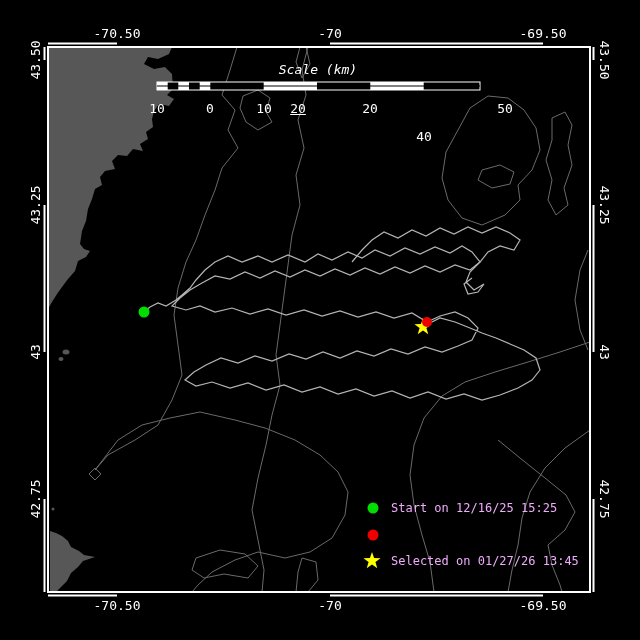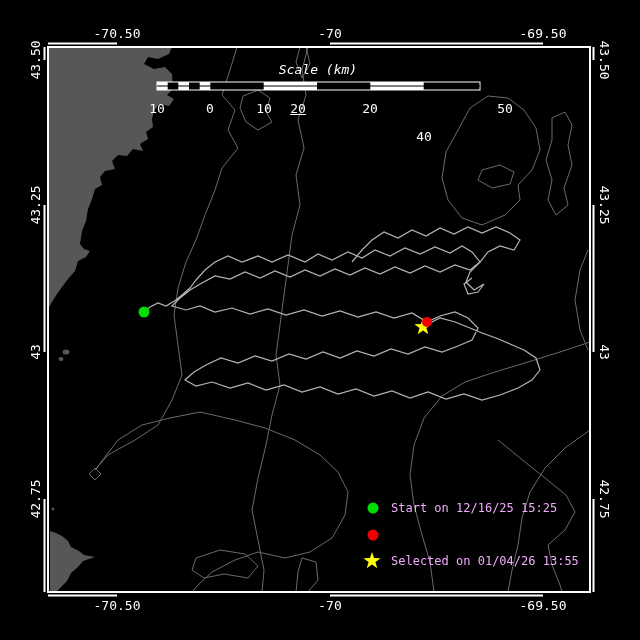--- a/index.html
+++ b/index.html
@@ -128,15 +128,15 @@
   <div class="lbl rotl" style="left:36px;top:205px;">43.25</div>
   <div class="lbl rotl" style="left:36px;top:352px;">43</div>
   <div class="lbl rotl" style="left:36px;top:499px;">42.75</div>
 
   <div class="lbl rotr" style="left:604px;top:60px;">43.50</div>
   <div class="lbl rotr" style="left:604px;top:205px;">43.25</div>
   <div class="lbl rotr" style="left:604px;top:352px;">43</div>
   <div class="lbl rotr" style="left:604px;top:499px;">42.75</div>
 
   <div class="legend-text" style="left:391px;top:501px;">Start on 12/16/25 15:25</div>
-  <div class="legend-text" style="left:391px;top:554px;">Selected on 01/04/26 13:55</div>
+  <div class="legend-text" style="left:391px;top:554px;">Selected on 01/27/26 13:45</div>
 
 </div>
 
 </body></html>

